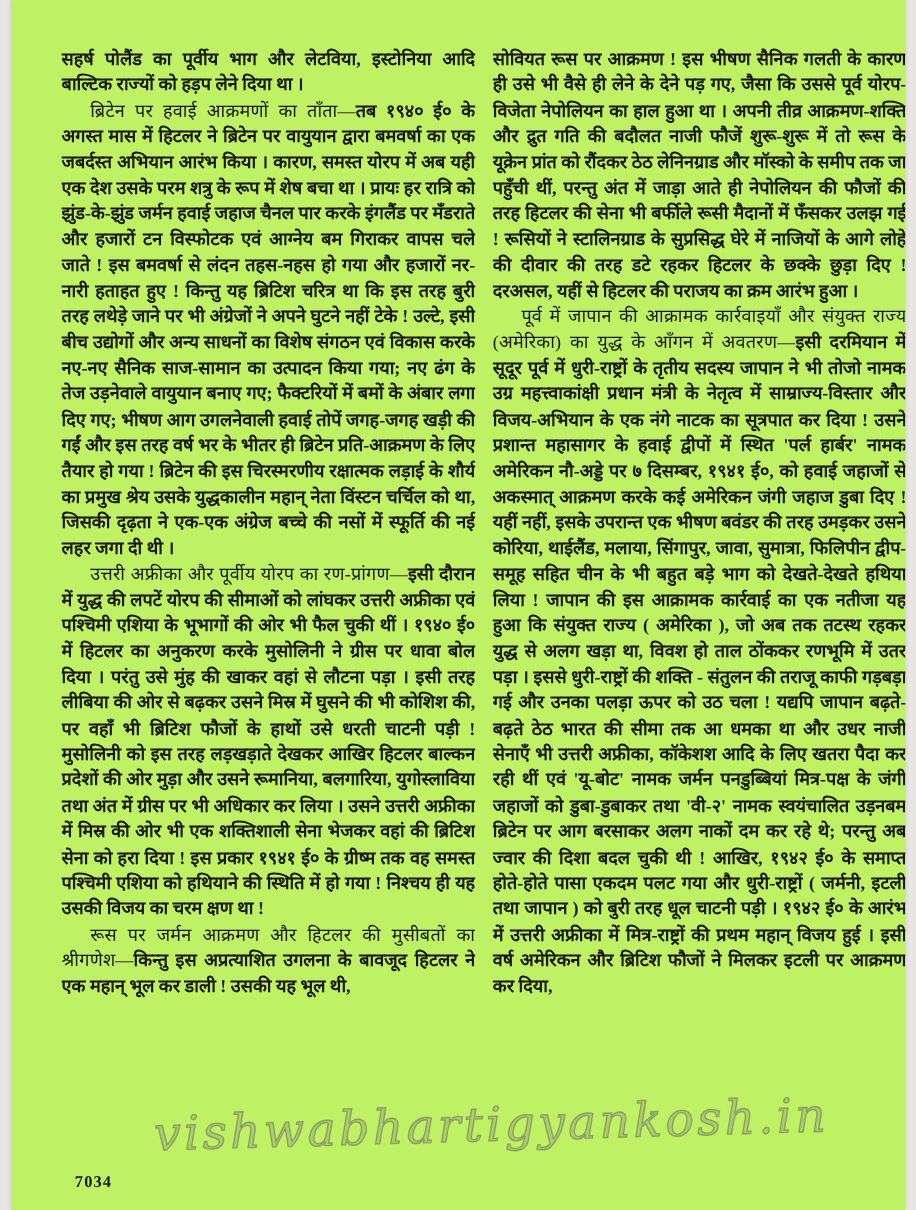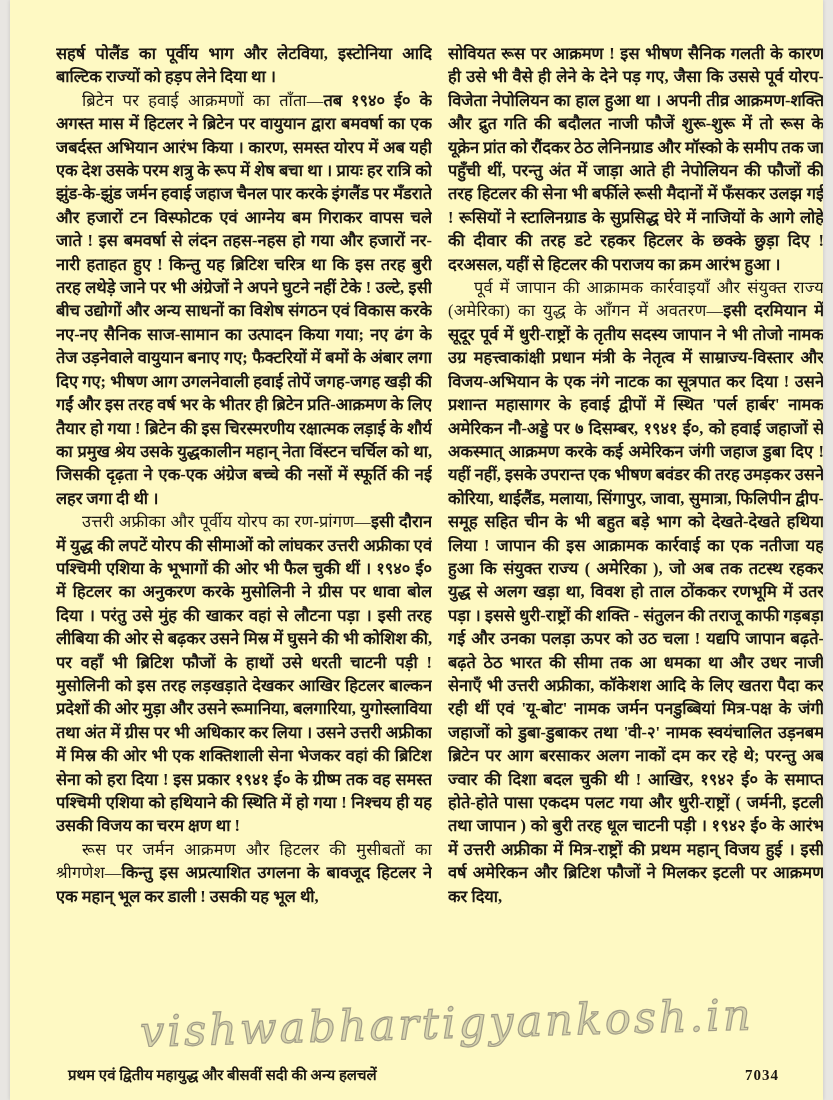--- a/index.html
+++ b/index.html
@@ -1,20 +1,20 @@
 <!DOCTYPE html>
 <html lang="hi"><head>
 <meta charset="utf-8">
 <style>
   html,body{margin:0;padding:0;background:#e8e6e2;}
   .page{
     position:relative;
     width:813px;height:1100px;
     margin:0 auto;
-    background:#fef9c3;
+    background:#bef264;
     color:#1b1712;
     font-family:"Liberation Serif","DejaVu Serif",serif;
     overflow:hidden;
     box-shadow:0 0 4px rgba(0,0,0,.15);
   }
   .columns{
     position:absolute;top:42px;left:46px;
     width:768px;height:990px;
     display:flex;gap:16px;
     overflow:hidden;
@@ -89,17 +89,16 @@
       <p class="para">
         <span class="run-heading">पूर्व में जापान की आक्रामक कार्रवाइयाँ और संयुक्त राज्य (अमेरिका) का युद्ध के आँगन में अवतरण—</span><span>इसी दरमियान में सूदूर पूर्व में धुरी-राष्ट्रों के तृतीय सदस्य जापान ने भी तोजो नामक उग्र महत्त्वाकांक्षी प्रधान मंत्री के नेतृत्व में साम्राज्य-विस्तार और विजय-अभियान के एक नंगे नाटक का सूत्रपात कर दिया ! उसने प्रशान्त महासागर के हवाई द्वीपों में स्थित 'पर्ल हार्बर' नामक अमेरिकन नौ-अड्डे पर ७ दिसम्बर, १९४१ ई०, को हवाई जहाजों से अकस्मात् आक्रमण करके कई अमेरिकन जंगी जहाज डुबा दिए ! यहीं नहीं, इसके उपरान्त एक भीषण बवंडर की तरह उमड़कर उसने कोरिया, थाईलैंड, मलाया, सिंगापुर, जावा, सुमात्रा, फिलिपीन द्वीप-समूह सहित चीन के भी बहुत बड़े भाग को देखते-देखते हथिया लिया ! जापान की इस आक्रामक कार्रवाई का एक नतीजा यह हुआ कि संयुक्त राज्य ( अमेरिका ), जो अब तक तटस्थ रहकर युद्ध से अलग खड़ा था, विवश हो ताल ठोंककर रणभूमि में उतर पड़ा । इससे धुरी-राष्ट्रों की शक्ति - संतुलन की तराजू काफी गड़बड़ा गई और उनका पलड़ा ऊपर को उठ चला ! यद्यपि जापान बढ़ते-बढ़ते ठेठ भारत की सीमा तक आ धमका था और उधर नाजी सेनाएँ भी उत्तरी अफ्रीका, कॉकेशश आदि के लिए खतरा पैदा कर रही थीं एवं 'यू-बोट' नामक जर्मन पनडुब्बियां मित्र-पक्ष के जंगी जहाजों को डुबा-डुबाकर तथा 'वी-२' नामक स्वयंचालित उड़नबम ब्रिटेन पर आग बरसाकर अलग नाकों दम कर रहे थे; परन्तु अब ज्वार की दिशा बदल चुकी थी ! आखिर, १९४२ ई० के समाप्त होते-होते पासा एकदम पलट गया और धुरी-राष्ट्रों ( जर्मनी, इटली तथा जापान ) को बुरी तरह धूल चाटनी पड़ी । १९४२ ई० के आरंभ में उत्तरी अफ्रीका में मित्र-राष्ट्रों की प्रथम महान् विजय हुई । इसी वर्ष अमेरिकन और ब्रिटिश फौजों ने मिलकर इटली पर आक्रमण कर दिया,</span>
       </p>
     </div>
 
   </div>
 
   <div class="watermark">vishwabhartigyankosh.in</div>
 
   <div class="footer">
-    <span class="footer-title">प्रथम एवं द्वितीय महायुद्ध और बीसवीं सदी की अन्य हलचलें</span>
     <span class="page-number">7034</span>
   </div>
 
 </div>
 
 </body></html>

